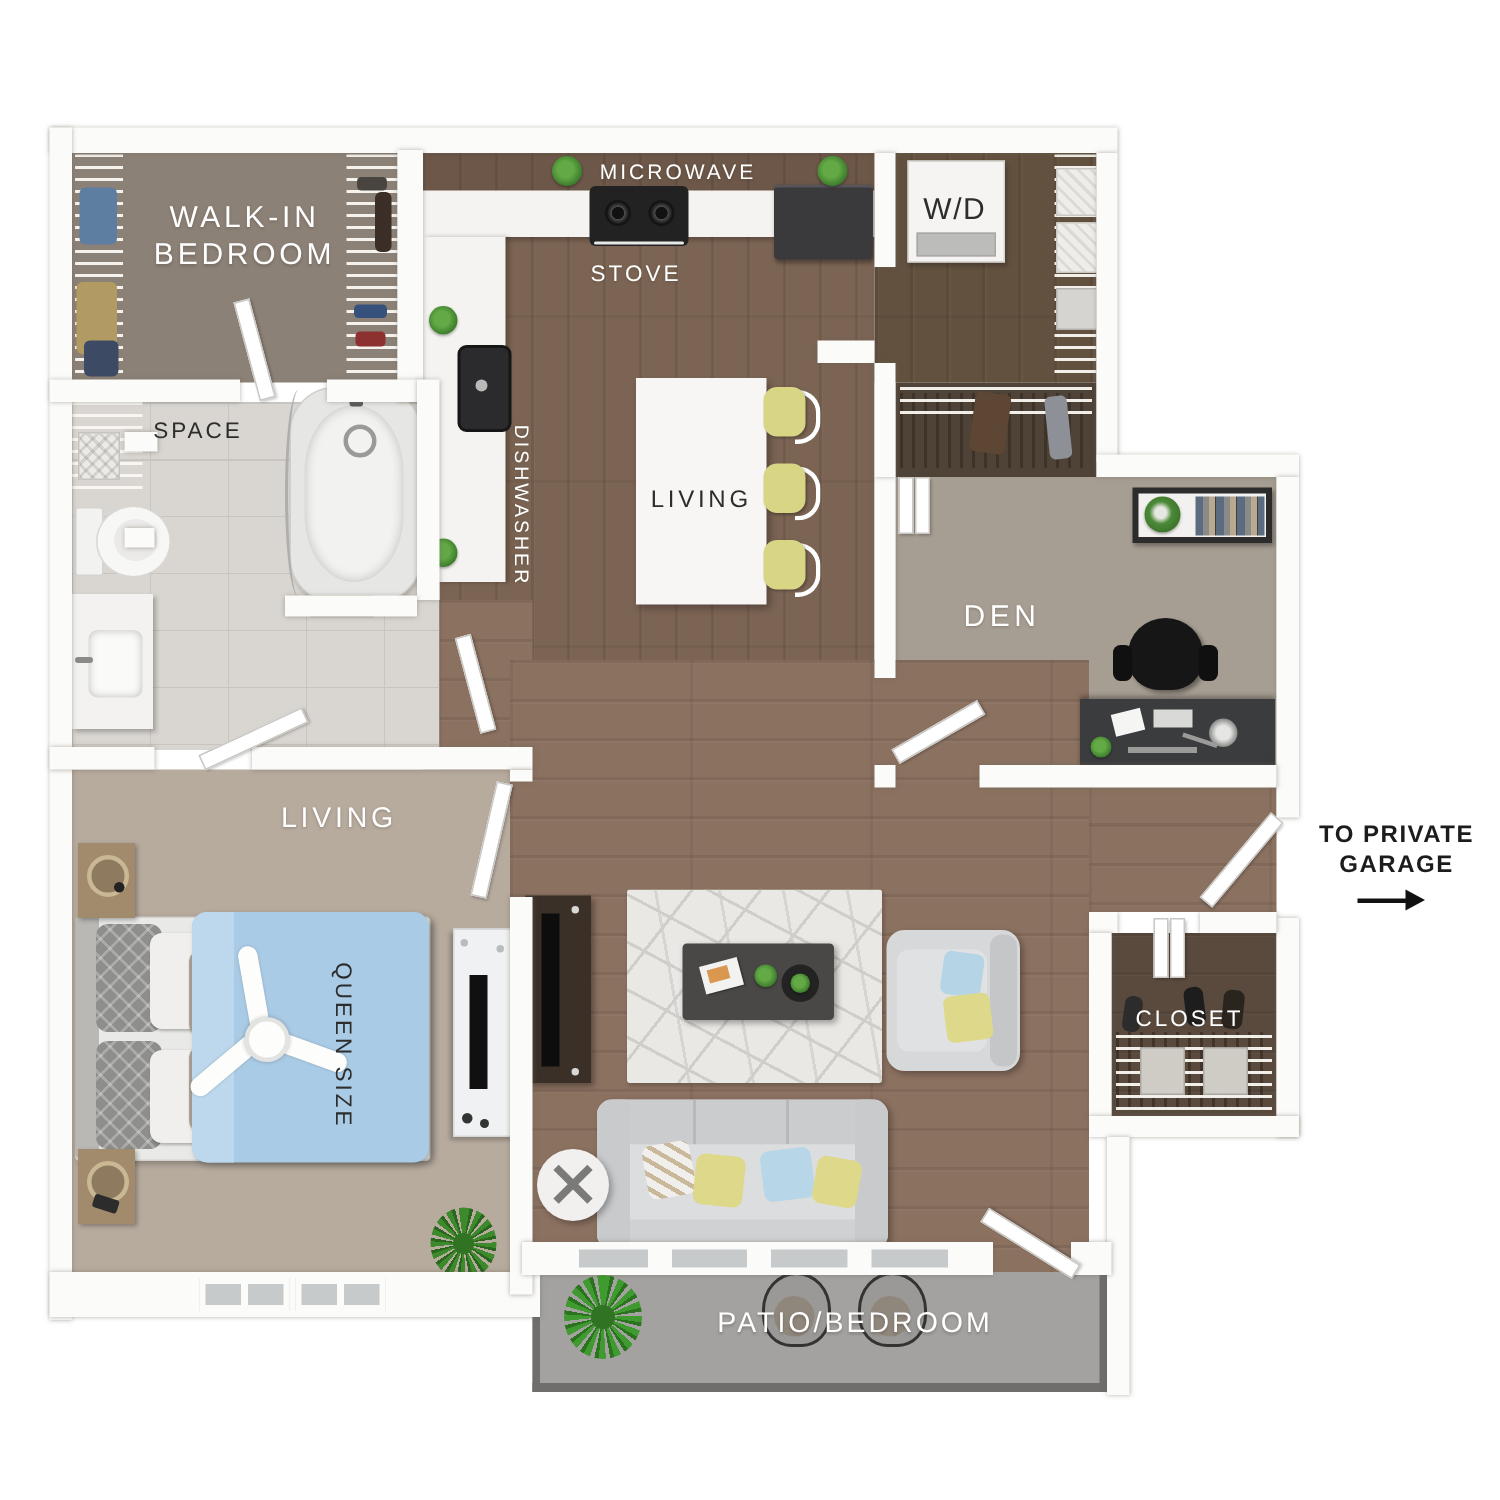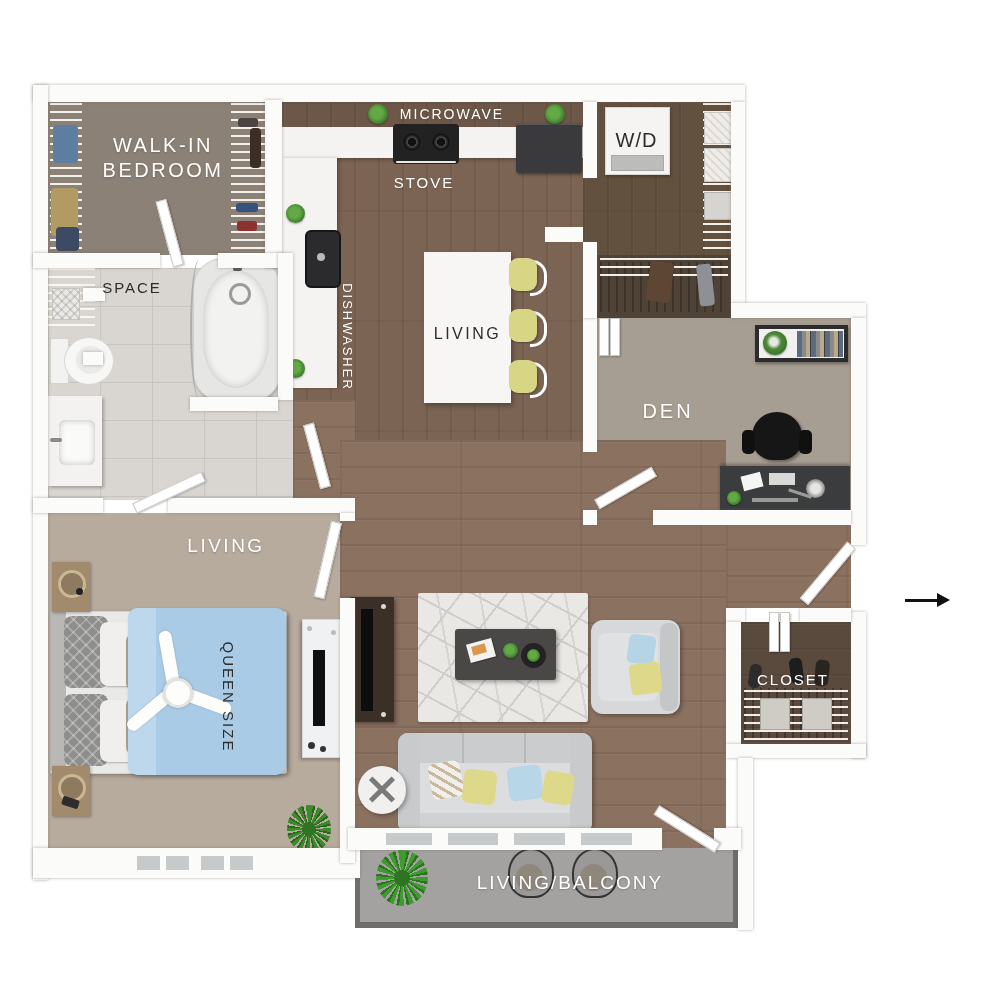--- a/index.html
+++ b/index.html
@@ -250,17 +250,19 @@
   <div class="lbl dark" style="left:100px;top:279px;width:64px;font-size:15px;letter-spacing:2px;">SPACE</div>
   <div class="lbl" style="left:388px;top:106px;width:128px;font-size:14px;letter-spacing:2px;">MICROWAVE</div>
   <div class="lbl" style="left:388px;top:174px;width:72px;font-size:15px;letter-spacing:2px;">STOVE</div>
   <div class="lbl" style="left:355px;top:283px;width:108px;font-size:13px;letter-spacing:2px;transform:rotate(90deg);transform-origin:0 0;">DISHWASHER</div>
   <div class="lbl dark" style="left:605px;top:128px;width:63px;font-size:20px;letter-spacing:1px;">W/D</div>
   <div class="lbl dark" style="left:424px;top:324px;width:87px;font-size:16px;letter-spacing:2.5px;">LIVING</div>
   <div class="lbl" style="left:620px;top:399px;width:96px;font-size:20px;letter-spacing:3px;">DEN</div>
   <div class="lbl" style="left:158px;top:534px;width:136px;font-size:19px;">LIVING</div>
   <div class="lbl dark" style="left:237px;top:637px;width:120px;font-size:15px;letter-spacing:2px;transform:rotate(90deg);transform-origin:0 0;">QUEEN SIZE</div>
   <div class="lbl" style="left:750px;top:671px;width:86px;font-size:15px;letter-spacing:2px;">CLOSET</div>
-  <div class="lbl" style="left:467px;top:871px;width:206px;font-size:19px;letter-spacing:2px;">LIVING/BALCONY</div>
+  <div class="lbl" style="left:467px;top:871px;width:206px;font-size:19px;letter-spacing:2px;">PATIO/BEDROOM</div>
+  <div class="lbl dark" style="left:872px;top:547px;width:118px;font-size:16px;letter-spacing:1px;font-weight:600;color:#1c1c1c;">TO PRIVATE
+GARAGE</div>
   <div class="abs" style="left:905px;top:599px;width:34px;height:3px;background:#111;"></div>
   <div class="abs" style="left:937px;top:593px;width:0;height:0;border-left:13px solid #111;border-top:7px solid rgba(0,0,0,0);border-bottom:7px solid rgba(0,0,0,0);"></div>
 
 </div>
 
 </body></html>

